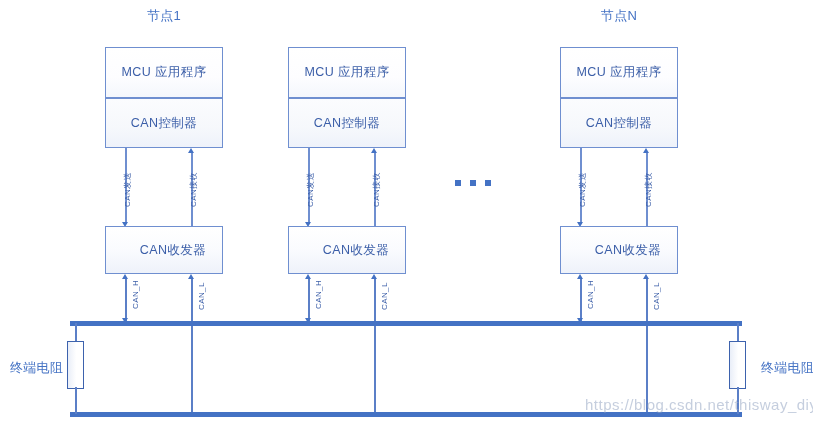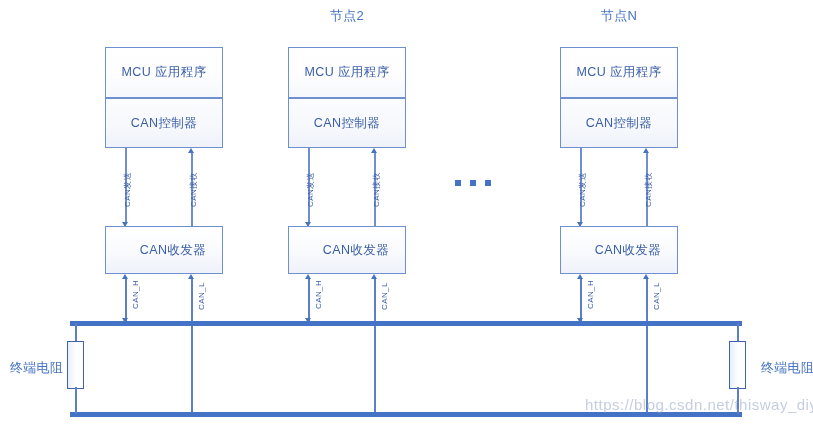--- a/index.html
+++ b/index.html
@@ -127,20 +127,21 @@
     letter-spacing: 0.5px;
     white-space: nowrap;
     user-select: none;
   }
 </style>
 </head>
 <body>
 
 <div id="canvas">
 
+  <div class="node-title" style="left:105px; top:8px; width:118px;">节点1</div>
 
   <div class="box app" style="left:105px; top:47px; width:118px; height:51px;">
     <span>MCU 应用程序</span>
   </div>
   <div class="box ctrl" style="left:105px; top:98px; width:118px; height:50px;">
     <span>CAN控制器</span>
   </div>
 
   <div class="vline" style="left:125px; top:148px; height:76px;"></div>
   <div class="arrow-down" style="left:122px; top:222px;"></div>
@@ -156,21 +157,20 @@
 
   <div class="vline strong" style="left:125px; top:279px; height:46px;"></div>
   <div class="arrow-up" style="left:122px; top:274px;"></div>
   <div class="arrow-down" style="left:122px; top:318px;"></div>
   <div class="vlabel" style="left:131px; top:309px;">CAN_H</div>
 
   <div class="vline strong" style="left:191px; top:279px; height:137px;"></div>
   <div class="arrow-up" style="left:188px; top:274px;"></div>
   <div class="vlabel" style="left:197px; top:310px;">CAN_L</div>
 
-  <div class="node-title" style="left:288px; top:8px; width:118px;">节点2</div>
 
   <div class="box app" style="left:288px; top:47px; width:118px; height:51px;">
     <span>MCU 应用程序</span>
   </div>
   <div class="box ctrl" style="left:288px; top:98px; width:118px; height:50px;">
     <span>CAN控制器</span>
   </div>
 
   <div class="vline" style="left:308px; top:148px; height:76px;"></div>
   <div class="arrow-down" style="left:305px; top:222px;"></div>

